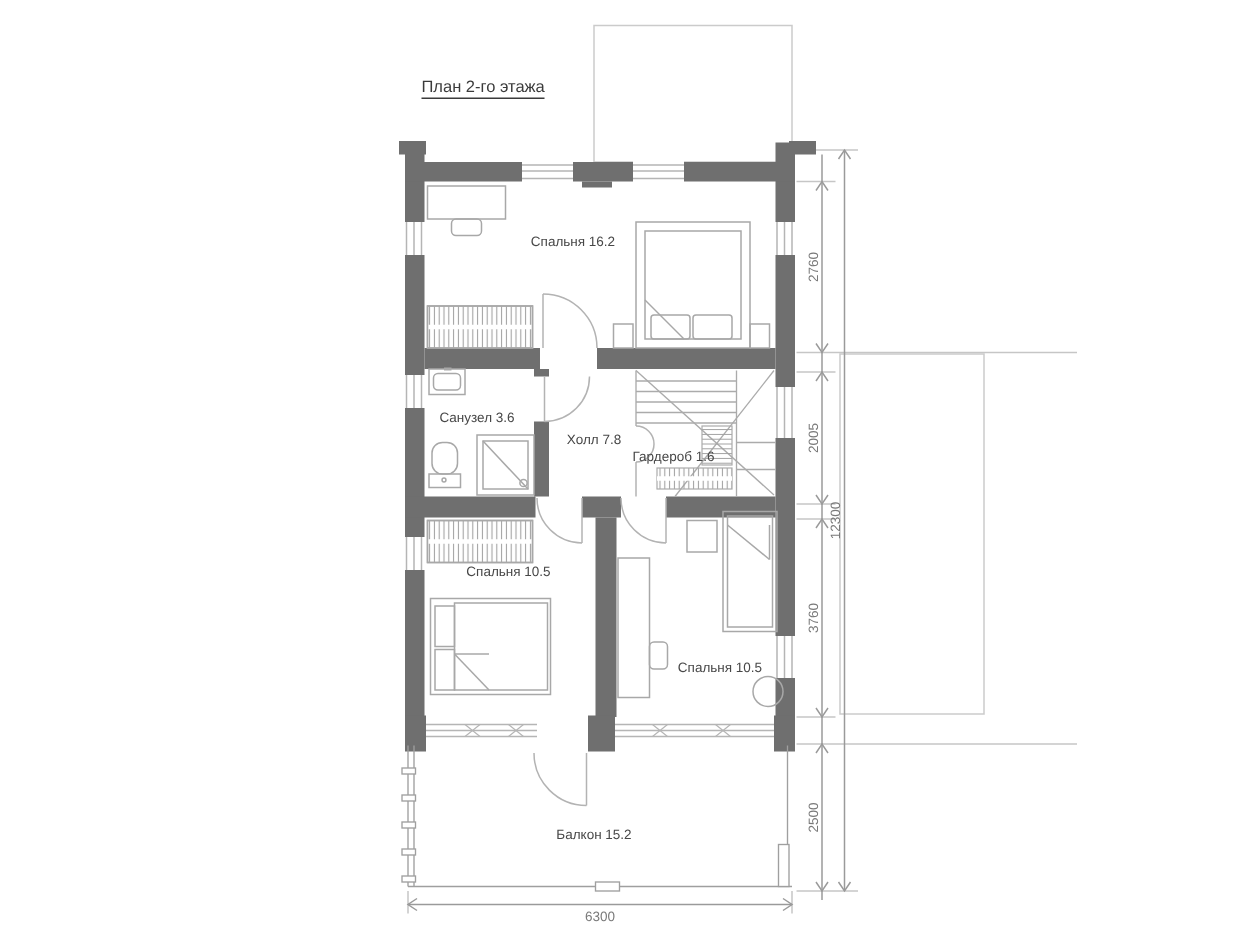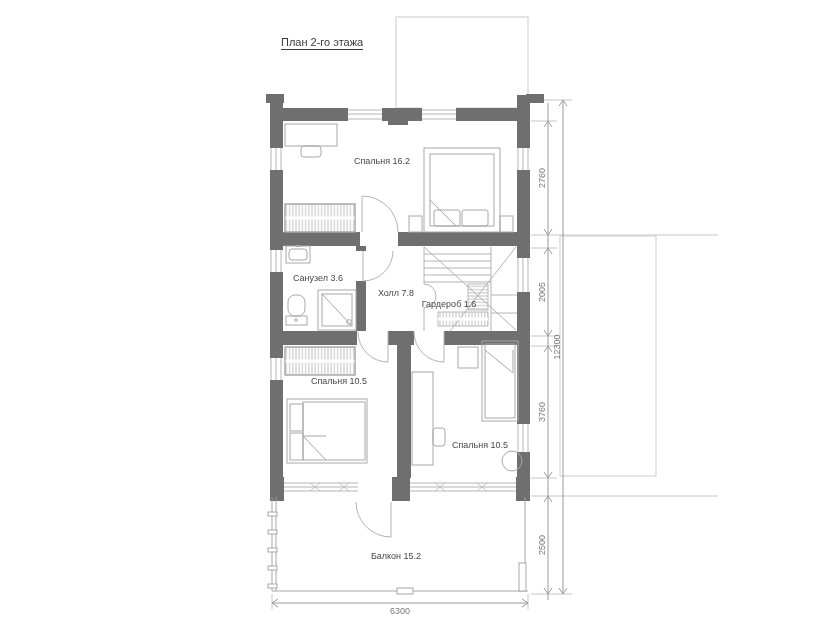--- a/index.html
+++ b/index.html
@@ -1,21 +1,21 @@
 <!DOCTYPE html>
 <html><head>
 <meta charset="utf-8">
 <style>
   html,body{margin:0;padding:0;background:#ffffff;}
   .canvas{
     position:relative;width:840px;height:630px;background:#ffffff;
     font-family:"Liberation Sans", sans-serif;overflow:hidden;
   }
   .plan-title{
-    position:absolute;left:281px;top:36px;font-size:11px;color:#3b3b3b;
+    position:absolute;left:281px;top:52px;font-size:11px;color:#3b3b3b;
     border-bottom:1px solid #3b3b3b;padding-bottom:1px;white-space:nowrap;
   }
   svg{position:absolute;left:0;top:0;}
   svg text{font-family:"Liberation Sans", sans-serif;}
   .room-label{font-size:9px;fill:#474747;}
   .dim-label{font-size:9px;fill:#7a7a7a;}
 </style>
 </head>
 <body>
 

